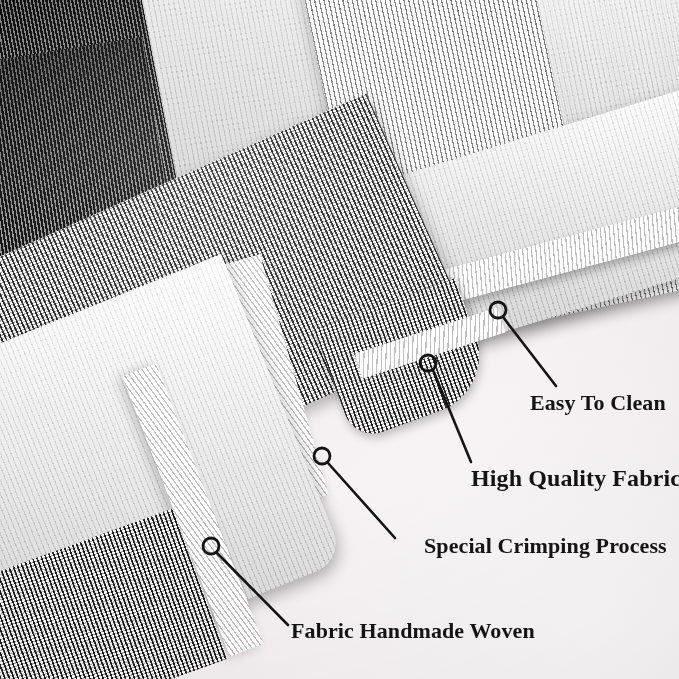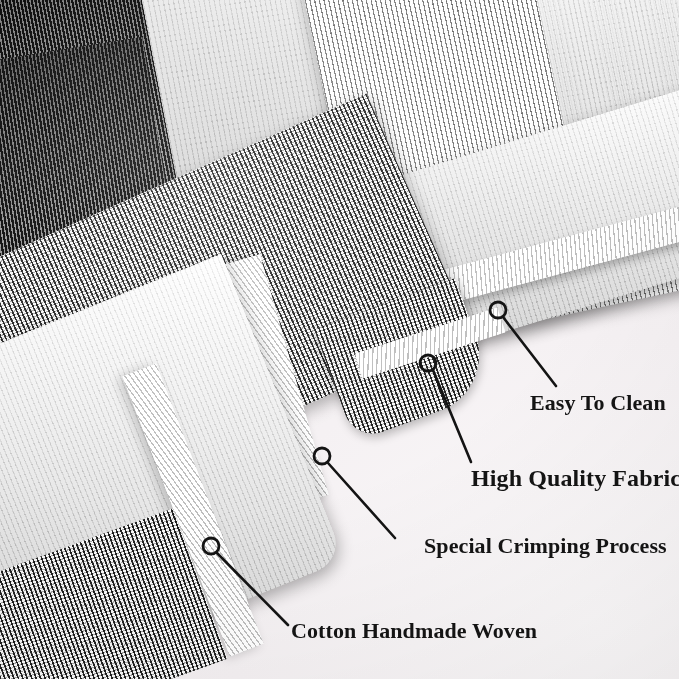--- a/index.html
+++ b/index.html
@@ -214,15 +214,15 @@
       <circle cx="211" cy="546" r="8" fill="none" stroke="#141414" stroke-width="2.8"></circle>
     </g>
   </svg>
 
   <div class="callout-label" style="left:530px; top:390px; font-size:22px;">Easy To Clean</div>
 
   <div class="callout-label" style="left:471px; top:465px; font-size:24px;text-align:right;">High Quality Fabric</div>
 
   <div class="callout-label" style="left:396px; top:533px; font-size:22px;margin-left:28px;">Special Crimping Process</div>
 
-  <div class="callout-label" style="left:291px; top:618px; font-size:22px;">Cotton Handmade Woven</div>
+  <div class="callout-label" style="left:291px; top:618px; font-size:22px;">Fabric Handmade Woven</div>
 
 </div>
 
 </body></html>

